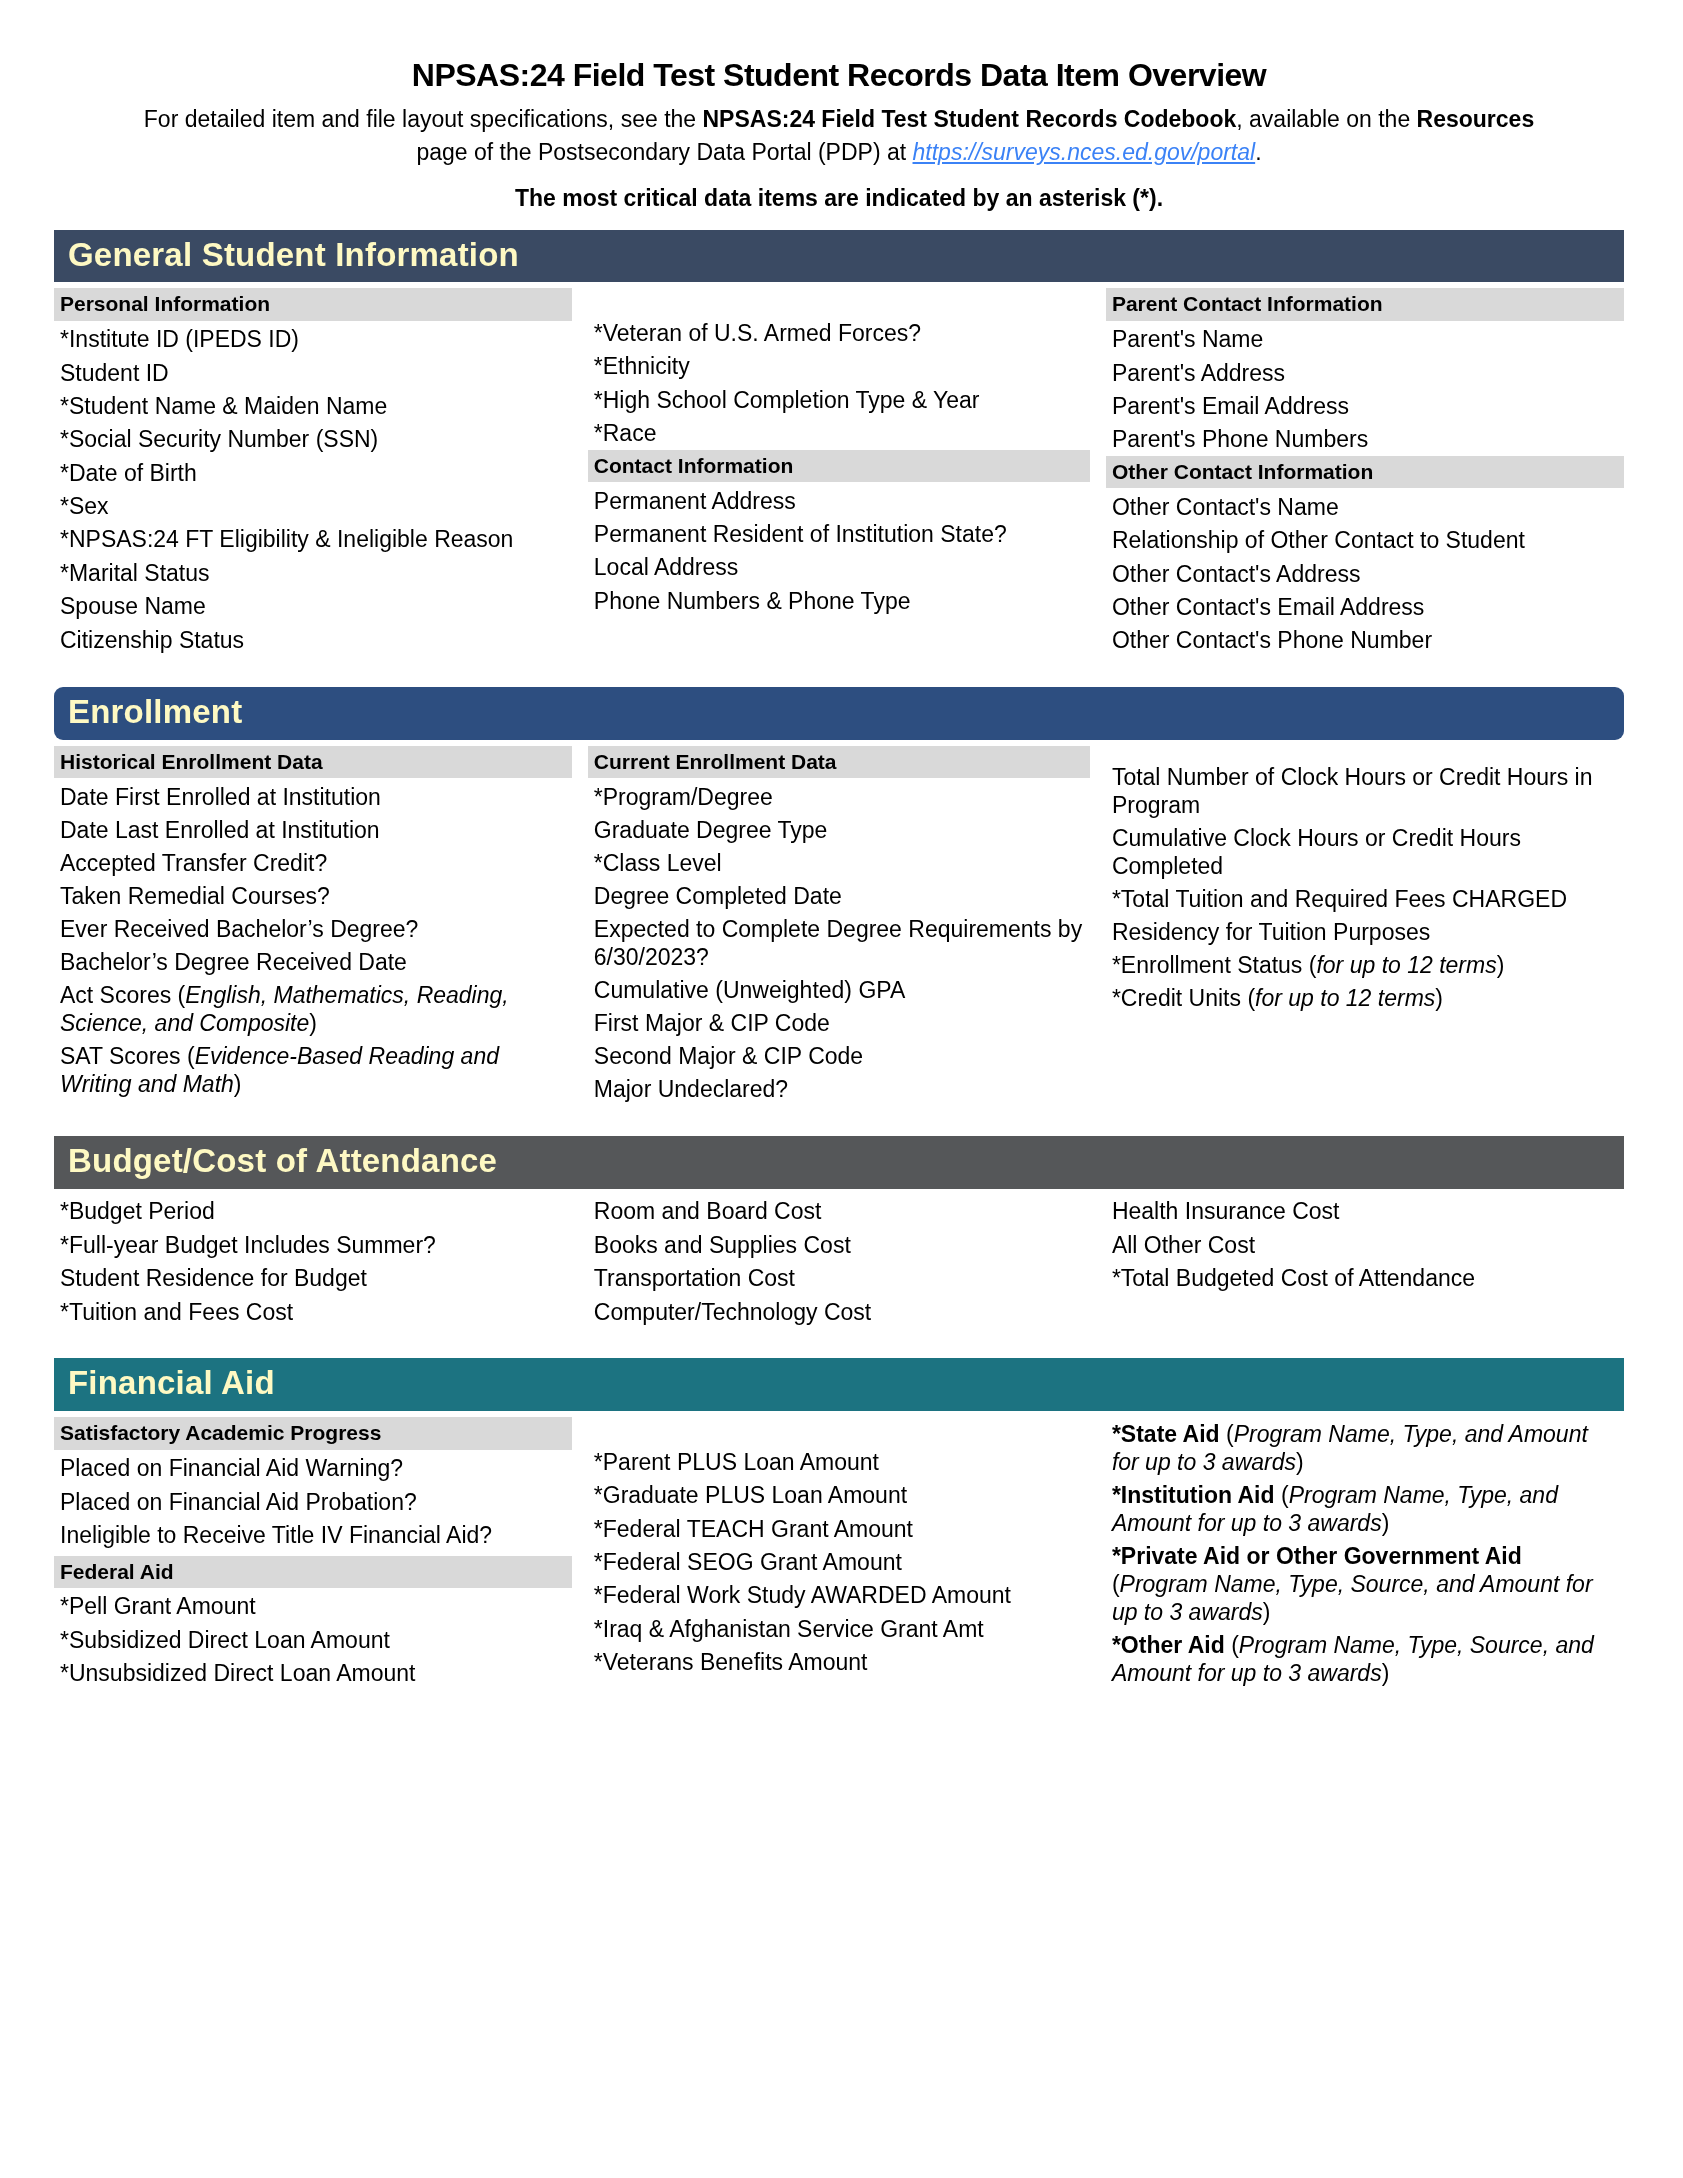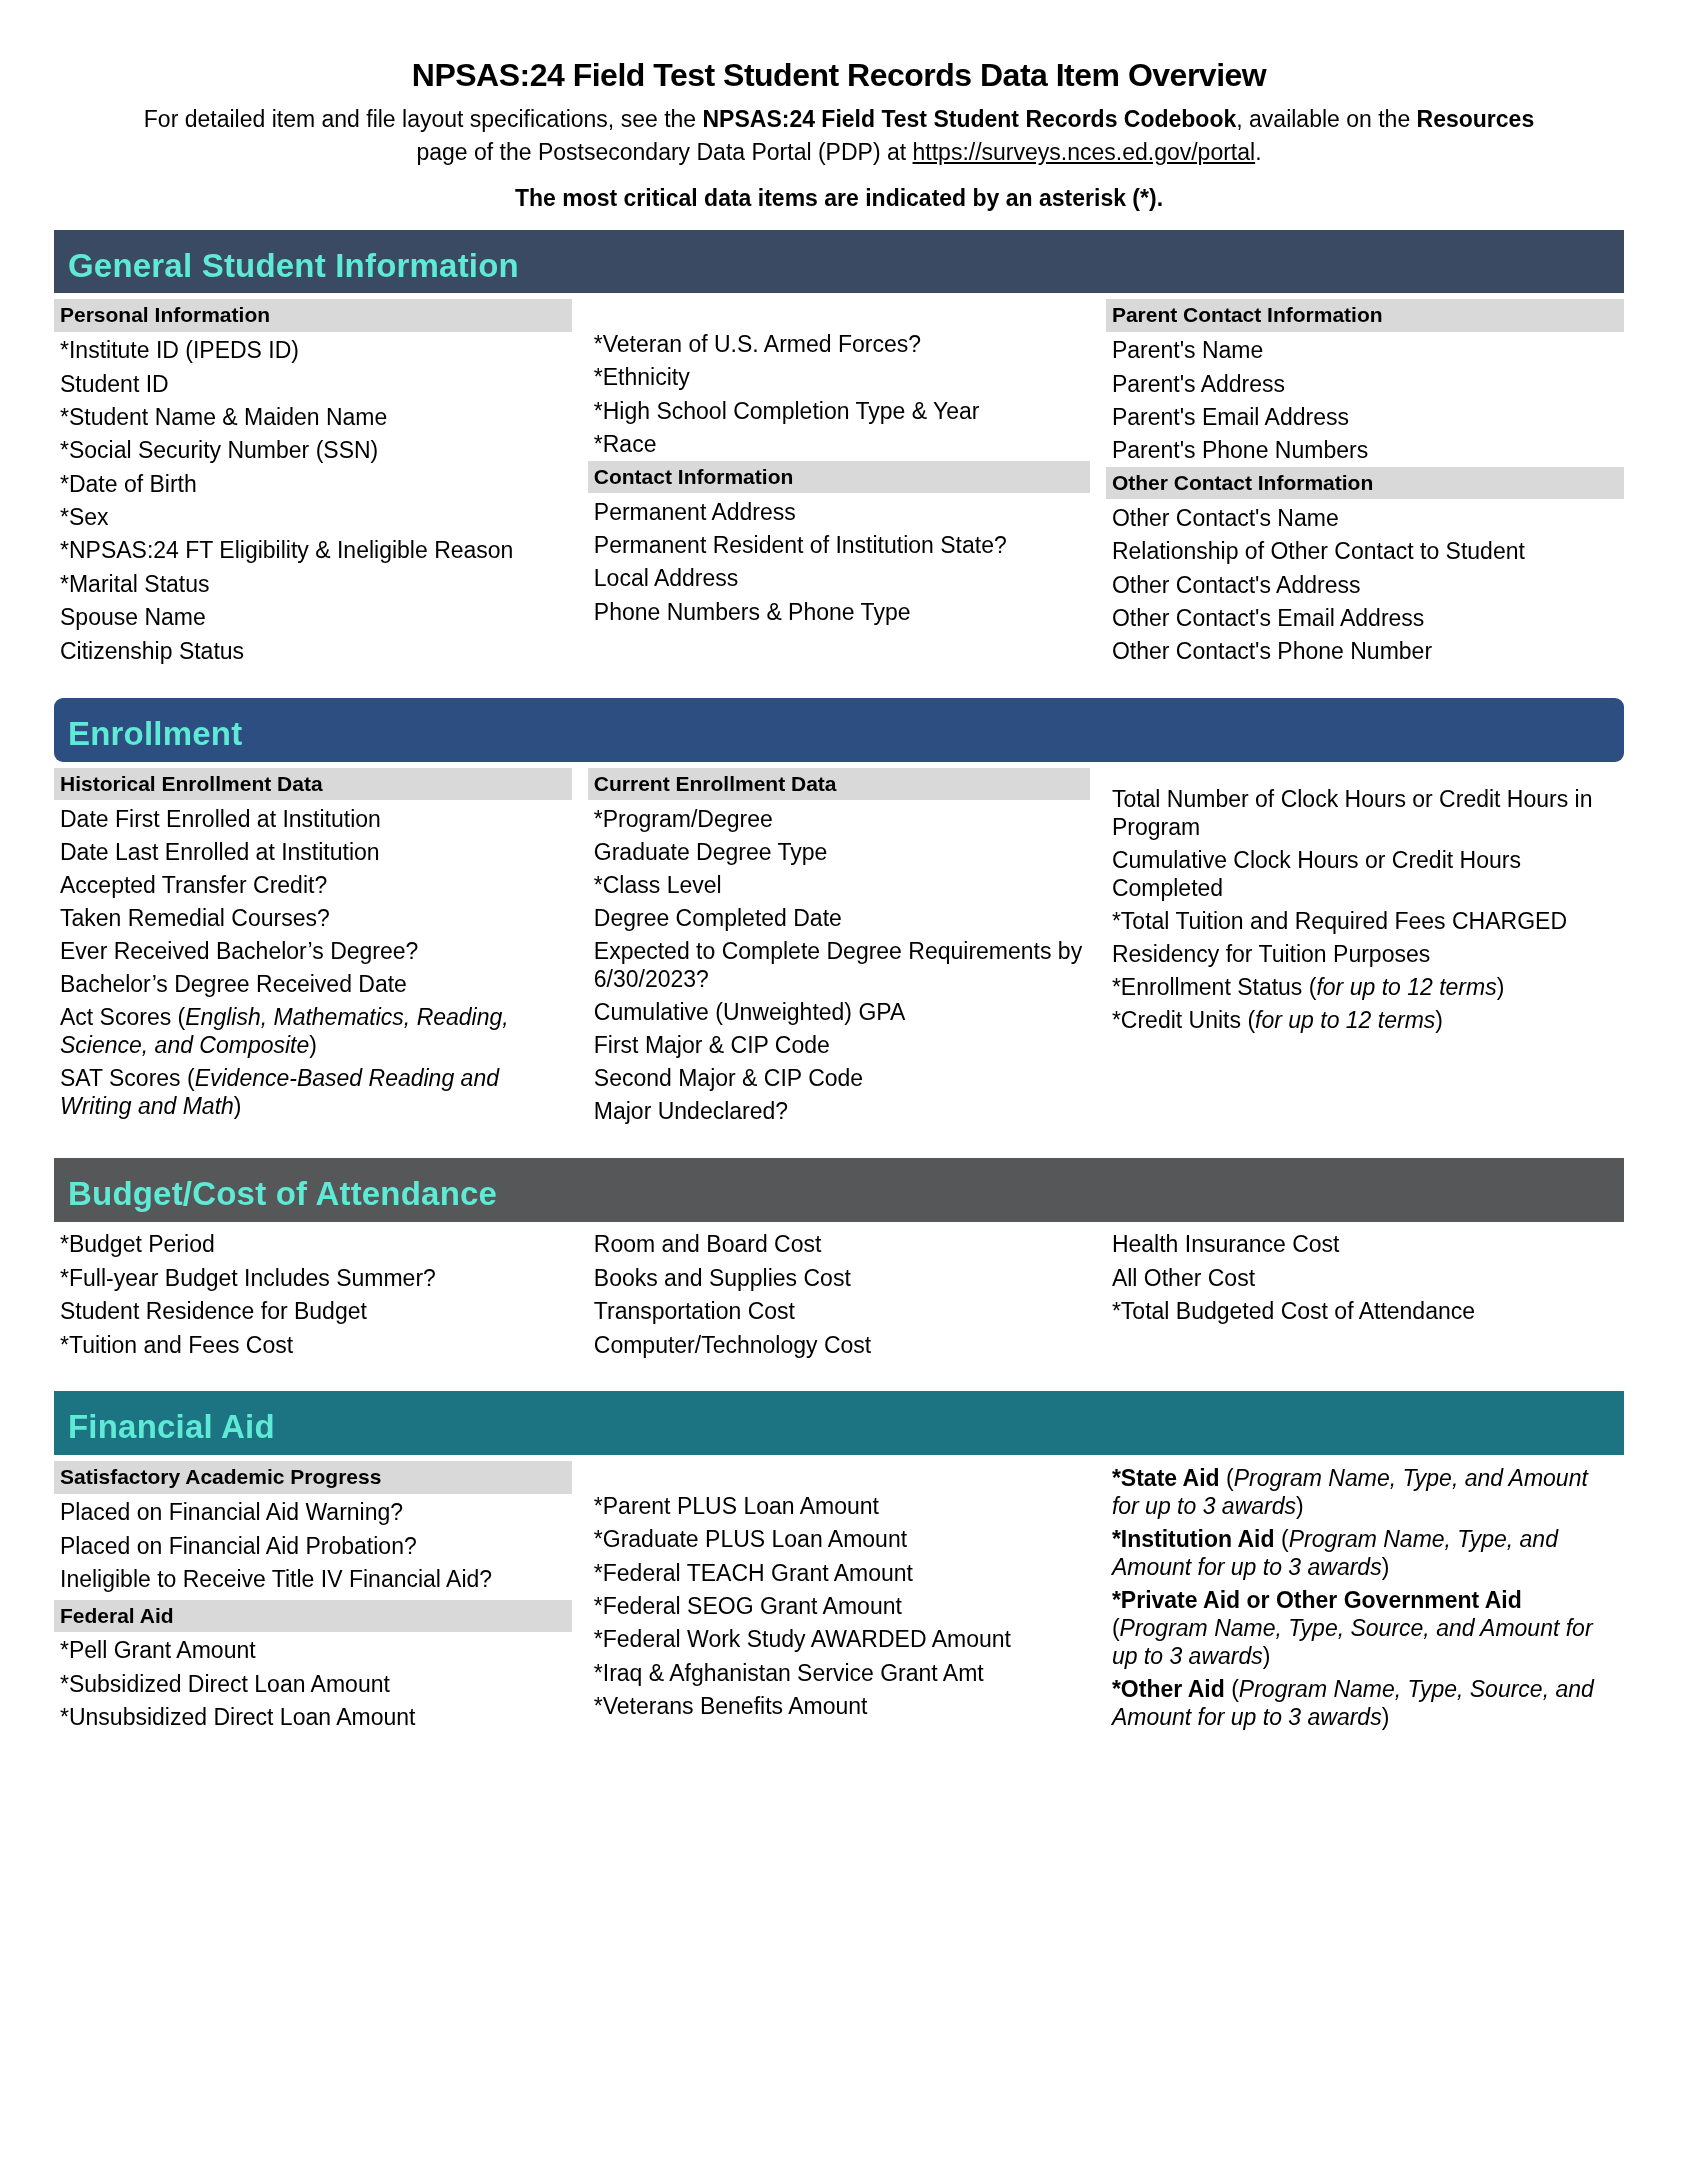--- a/index.html
+++ b/index.html
@@ -32,36 +32,37 @@
     line-height: 1.1;
   }
   .doc-sub {
     text-align: center;
     font-size: 23px;
     line-height: 1.42;
     margin: 0 89px;
   }
   .doc-sub b { font-weight: bold; }
   .doc-sub a {
-    color: #000000;
+    color: #3b82f6;
     text-decoration: underline;
+    font-style: italic;
   }
   .doc-note {
     text-align: center;
     font-size: 23px;
     font-weight: bold;
     margin: 16px 0 18px 0;
   }
 
   
   .banner {
-    color: #5eead4;
+    color: #fef9c3;
     font-size: 33px;
     font-weight: bold;
-    padding: 18px 0 9px 14px;
+    padding: 7px 0 9px 14px;
     line-height: 1.12;
     letter-spacing: 0.2px;
   }
   .banner-navy  { background: #3a4a63; }
   .banner-blue  { background: #2d4e80; border-radius: 9px; }
   .banner-gray  { background: #555759; }
   .banner-teal  { background: #1c7381; }
 
   .section { margin-bottom: 30px; }
 

